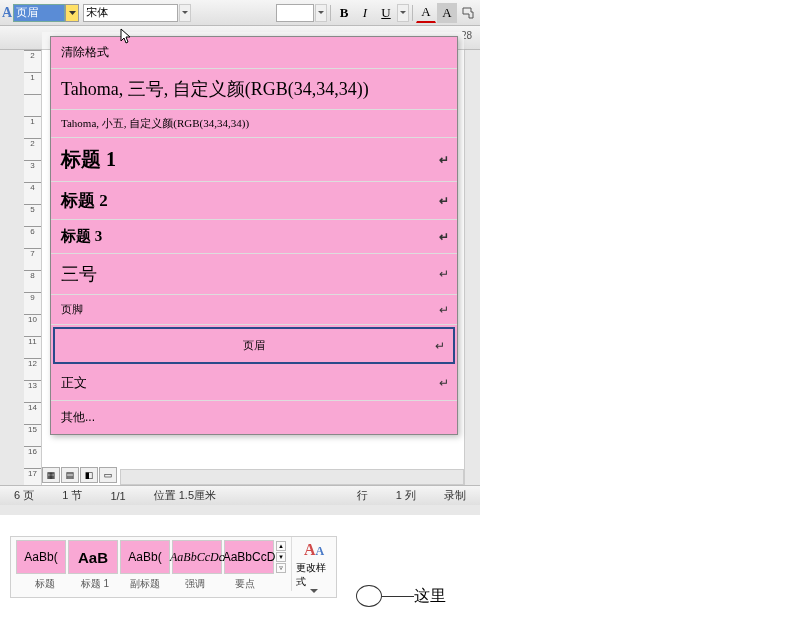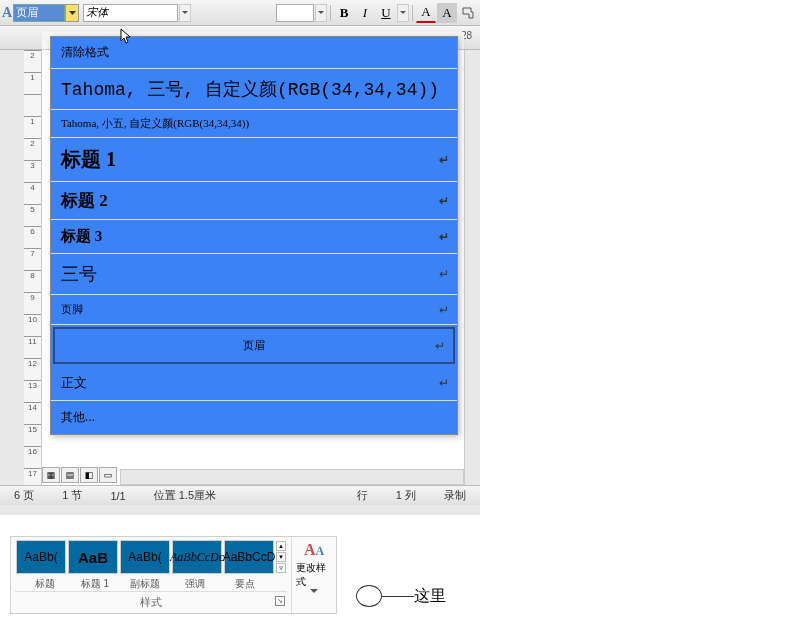--- a/index.html
+++ b/index.html
@@ -8,45 +8,45 @@
 .app { position: relative; width: 480px; height: 515px; background: #e8e8e8; }
 
 .toolbar { height: 26px; background: linear-gradient(#f5f5f5, #e0e0e0); border-bottom: 1px solid #bbb; display: flex; align-items: center; padding: 0 2px; gap: 1px; }
 .toolbar-row2 { height: 24px; background: linear-gradient(#f5f5f5, #e0e0e0); border-bottom: 1px solid #bbb; padding: 0 2px; }
 
 .style-box { display: flex; align-items: center; height: 20px; }
 .style-input { width: 52px; height: 18px; border: 1px solid #7a9; background: #5a8cd6; color: #fff; font-size: 11px; padding: 0 2px; }
 .dd-btn { width: 14px; height: 18px; background: #ffe066; border: 1px solid #999; display: flex; align-items: center; justify-content: center; cursor: pointer; }
 .dd-btn svg { width: 7px; height: 4px; }
 
-.font-input { width: 95px; height: 16px; border: 1px solid #aaa; background: #fff; font-size: 11px; padding: 8px 2px; margin-left: 3px; font-style: italic; }
+.font-input { width: 95px; height: 16px; border: 1px solid #aaa; background: #fff; font-size: 11px; padding: 8px 2px; margin-left: 3px; }
 .size-input { width: 36px; height: 18px; border: 1px solid #aaa; background: #fff; font-size: 13px; padding: 0 18px; }
 .tb-dd { width: 12px; height: 18px; border: 1px solid #ccc; background: #f0f0f0; display: flex; align-items: center; justify-content: center; }
 
 .tb-btn { width: 20px; height: 20px; border: 1px solid transparent; display: flex; align-items: center; justify-content: center; font-family: "Times New Roman", serif; font-size: 13px; cursor: pointer; }
 .tb-btn.bold { font-weight: bold; }
 .tb-btn.italic { font-style: italic; }
 .tb-btn.underline { text-decoration: underline; }
 .sep { width: 1px; height: 16px; background: #bbb; margin: 0 2px; }
 
 .aa-icon { color: #4a7ac7; font-weight: bold; font-size: 14px; font-family: serif; }
 
 .cursor { position: absolute; left: 120px; top: 28px; pointer-events: none; z-index: 50; }
 
 .ruler-left { position: absolute; left: 24px; top: 50px; width: 18px; height: 440px; background: #f5f5f5; border-right: 1px solid #ccc; }
 .ruler-left .tick { position: relative; height: 22px; border-top: 1px solid #999; font-size: 8px; text-align: center; color: #555; }
 
 .ruler-top { position: absolute; left: 42px; top: 32px; right: 16px; height: 18px; background: #f5f5f5; border-bottom: 1px solid #ccc; }
 
 .doc-area { position: absolute; left: 42px; top: 50px; right: 16px; bottom: 30px; background: #fff; }
 
-.style-dropdown { position: absolute; left: 50px; top: 36px; width: 408px; background: #3b82f6; border: 1px solid #888; box-shadow: 2px 2px 6px rgba(0,0,0,0.25); z-index: 40; }
+.style-dropdown { position: absolute; left: 50px; top: 36px; width: 408px; background: #f9a8d4; border: 1px solid #888; box-shadow: 2px 2px 6px rgba(0,0,0,0.25); z-index: 40; }
 .style-dropdown .item { padding: 5px 10px; border-bottom: 1px solid #ddd; cursor: pointer; position: relative; }
 .style-dropdown .item.plain { font-size: 12px; padding: 7px 10px; }
-.style-dropdown .item.tahoma-big { font-family: Liberation Mono, monospace; font-size: 18px; padding: 8px 10px; }
+.style-dropdown .item.tahoma-big { font-family: Liberation Serif, serif; font-size: 18px; padding: 8px 10px; }
 .style-dropdown .item.tahoma-small { font-family: Tahoma; font-size: 11px; padding: 6px 10px; }
 .style-dropdown .item.h1 { font-family: "宋体"; font-size: 20px; font-weight: bold; padding: 8px 10px; }
 .style-dropdown .item.h2 { font-family: "宋体"; font-size: 17px; font-weight: bold; padding: 7px 10px; }
 .style-dropdown .item.h3 { font-family: "宋体"; font-size: 15px; font-weight: bold; padding: 7px 10px; }
 .style-dropdown .item.link { font-size: 12px; color: #000; padding: 7px 10px; }
 .style-dropdown .item.sanhao { font-family: "宋体"; font-size: 18px; padding: 8px 10px; }
 .style-dropdown .item.footer { font-size: 11px; padding: 7px 10px; }
 .style-dropdown .item.header { font-size: 11px; text-align: center; padding: 9px 10px; border: 2px solid #2a4a8a; margin: 2px; }
 .style-dropdown .item.body { font-size: 13px; padding: 8px 10px; }
 .style-dropdown .item.other { font-size: 12px; padding: 8px 10px; border-bottom: none; }
@@ -57,21 +57,21 @@
 .status-bar { position: absolute; left: 0; right: 0; bottom: 10px; height: 20px; background: linear-gradient(#f5f5f5, #e0e0e0); border-top: 1px solid #bbb; display: flex; align-items: center; font-size: 11px; color: #333; }
 .status-bar span { padding: 0 14px; }
 .view-icons { position: absolute; left: 42px; bottom: 30px; height: 18px; display: flex; gap: 1px; }
 .view-icons .vb { width: 18px; height: 16px; border: 1px solid #aaa; background: #f0f0f0; display: flex; align-items: center; justify-content: center; font-size: 9px; }
 .hscroll { position: absolute; left: 120px; right: 16px; bottom: 30px; height: 16px; background: #e8e8e8; border: 1px solid #ccc; }
 
 
 .ribbon { position: absolute; left: 10px; top: 536px; display: flex; align-items: flex-start; border: 1px solid #d0d0d0; background: #fafafa; }
 .ribbon-group { display: flex; flex-direction: column; align-items: center; padding: 2px 4px 0 4px; border-right: 1px solid #ddd; }
 .ribbon-row { display: flex; gap: 0; }
-.style-tile { width: 50px; height: 34px; border: 1px solid #ccc; margin: 1px; display: flex; flex-direction: column; align-items: center; justify-content: center; cursor: pointer; background: #0369a1; }
+.style-tile { width: 50px; height: 34px; border: 1px solid #ccc; margin: 1px; display: flex; flex-direction: column; align-items: center; justify-content: center; cursor: pointer; background: #f9a8d4; }
 .style-tile .preview { font-size: 12px; line-height: 1; }
 .style-tile.big .preview { font-size: 15px; font-weight: bold; }
 .style-tile.italic .preview { font-style: italic; font-family: "Times New Roman"; text-align: center; }
 .tile-label { font-size: 10px; color: #555; margin-top: 2px; text-align: center; width: 50px; }
 .labels-row { display: flex; }
 .group-title { font-size: 11px; color: #666; padding: 3px 0; border-top: 1px solid #ddd; width: 100%; text-align: center; position: relative; }
 .dialog-launcher { position: absolute; right: 2px; top: 4px; width: 10px; height: 10px; border: 1px solid #888; font-size: 7px; display: flex; align-items: center; justify-content: center; }
 .change-style { width: 44px; display: flex; flex-direction: column; align-items: center; padding: 4px; cursor: pointer; }
 .change-style .aa { font-size: 16px; font-family: serif; }
 .change-style .aa .a1 { color: #d04a4a; font-weight: bold; }
@@ -238,24 +238,20 @@
       </div>
     </div>
     <div class="labels-row">
       <div class="tile-label">标题</div>
       <div class="tile-label">标题 1</div>
       <div class="tile-label">副标题</div>
       <div class="tile-label">强调</div>
       <div class="tile-label">要点</div>
       <div style="width:12px"></div>
     </div>
-    <div class="group-title">
-      <span>样式</span>
-      <div class="dialog-launcher">↘</div>
-    </div>
   </div>
   <div class="change-style">
     <div class="aa"><span class="a1">A</span><span class="a2">A</span></div>
     <div style="font-size:10px; margin-top:2px">更改样式</div>
     <svg width="8" height="4" viewBox="0 0 8 4">
         <path d="M0 0 L4 4 L8 0 Z" fill="#555"></path>
       </svg>
   </div>
 </div>
 

